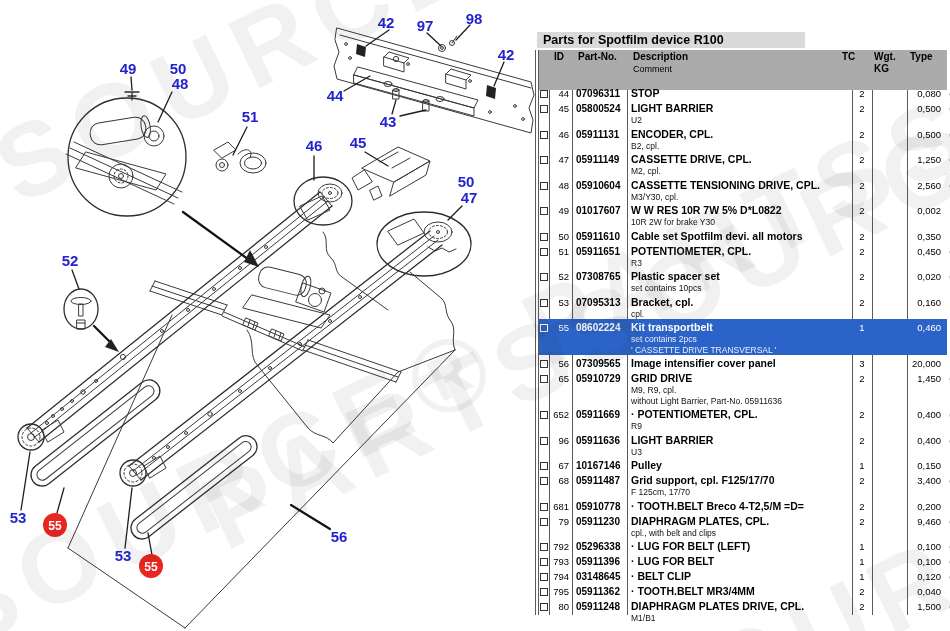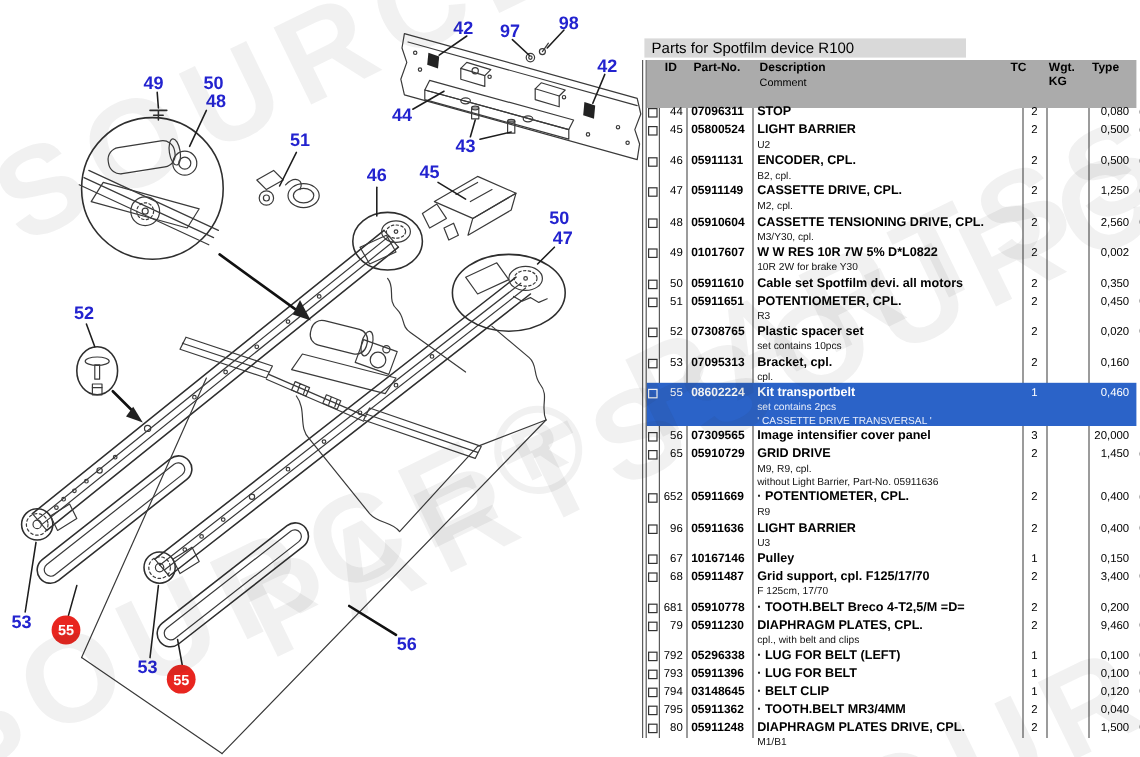--- a/index.html
+++ b/index.html
@@ -14,21 +14,21 @@
   .ln{stroke:#3a3a3a;stroke-width:1;fill:none;stroke-linecap:round;stroke-linejoin:round;}
   .ln2{stroke:#2e2e2e;stroke-width:1.3;fill:none;stroke-linecap:round;stroke-linejoin:round;}
   .leader{stroke:#1d1d1d;stroke-width:1.3;fill:none;stroke-linecap:round;}
   .thick{stroke:#111;stroke-width:2.2;}
   .callout{font-size:15px;font-weight:bold;fill:#2323cf;}
   .badge-txt{font-size:12px;font-weight:bold;fill:#ffffff;}
   .dark{fill:#222;stroke:none;}
   
   #parts-panel{position:absolute;left:535px;top:0;width:415px;height:631px;z-index:3;background:transparent;color:#000;}
   #tbl-title{position:absolute;left:2px;top:32px;width:268px;height:16px;background:#d9d9d9;
-             font-size:12.5px;font-weight:normal;line-height:16px;padding-left:6px;box-sizing:border-box;}
+             font-size:12.5px;font-weight:bold;line-height:16px;padding-left:6px;box-sizing:border-box;}
   #tbl-header{position:absolute;left:4px;top:50px;width:408px;height:40px;background:#ababab;}
   .vline{position:absolute;top:50px;height:565px;width:1px;background:#5a5a5a;}
   .hcell{position:absolute;top:0;height:28px;font-size:10px;font-weight:bold;line-height:12px;
          padding-top:1px;box-sizing:border-box;}
   .hsub{font-weight:normal;font-size:9px;}
   #tbl-rows{position:absolute;left:4px;top:78px;width:408px;padding-top:7px;}
   .prow{position:relative;width:408px;display:flex;align-items:flex-start;padding-top:2px;box-sizing:border-box;}
   .prow.hl{background:#2b63c8;color:#fff;}
   .prow.hl .cmt{color:#e8eefc;}
   .cb{width:6px;height:6px;border:1px solid #333;background:transparent;margin:3px 0 0 0;flex:none;}

